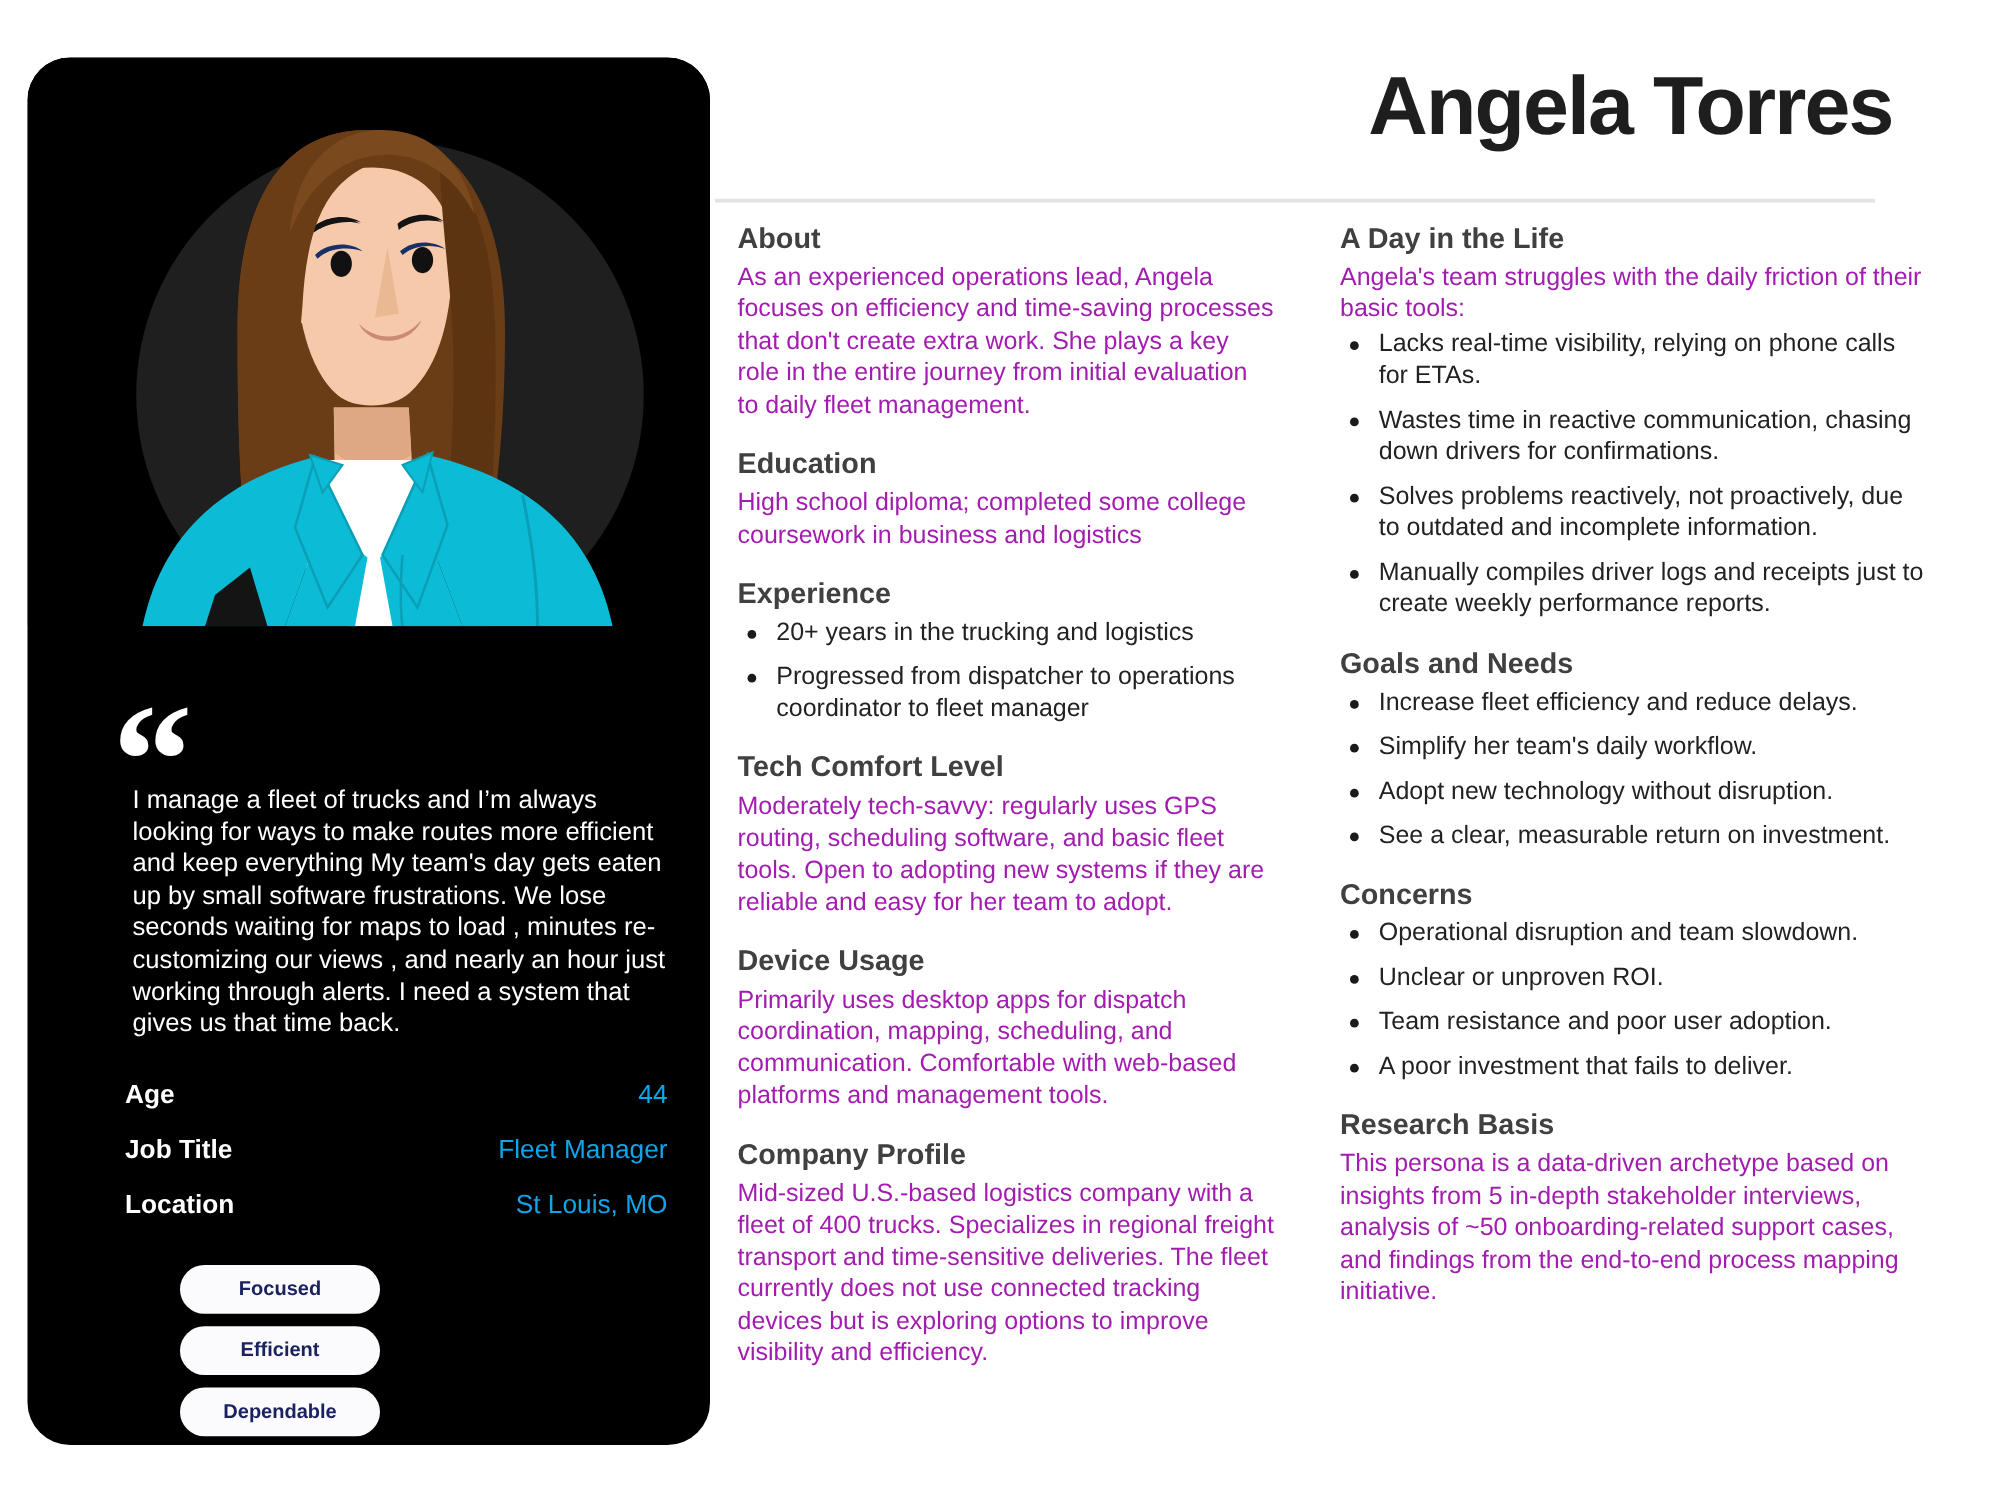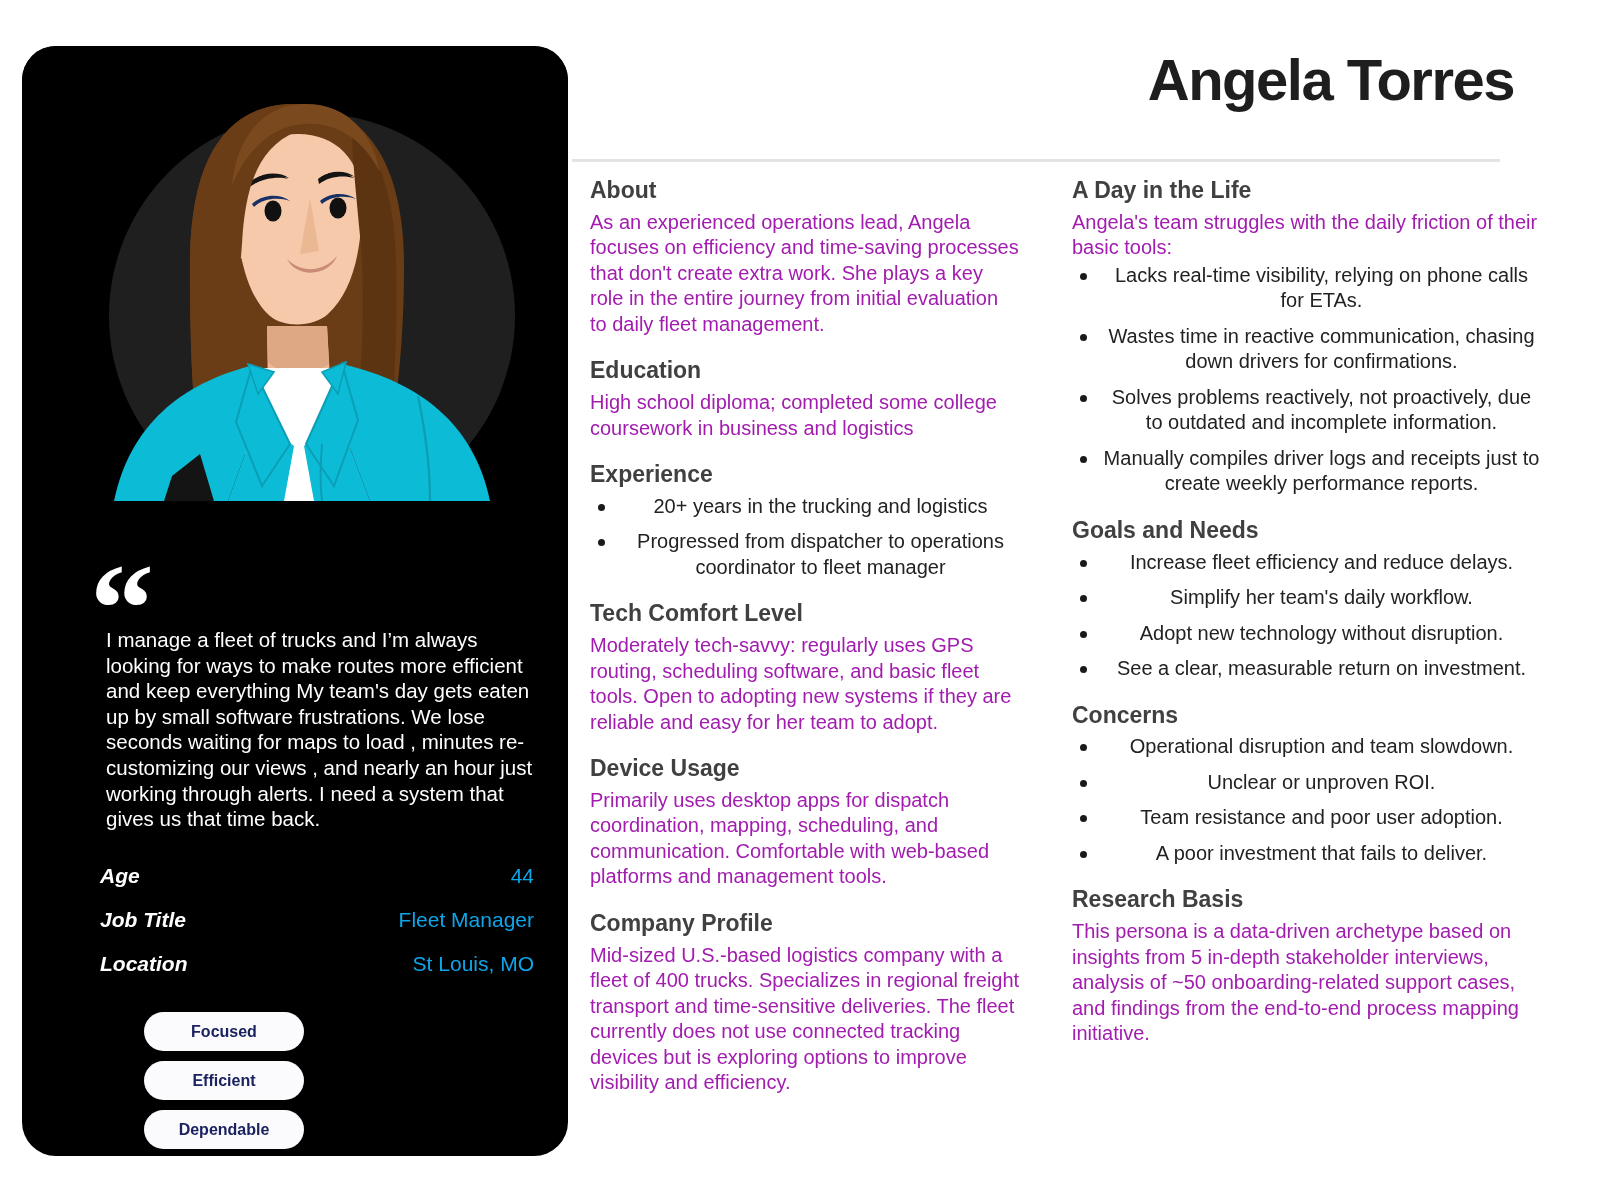--- a/index.html
+++ b/index.html
@@ -76,21 +76,20 @@
     display: flex;
     justify-content: space-between;
     align-items: baseline;
     margin-bottom: 20px;
   }
 
   .attr-label {
     font-size: 21px;
     font-weight: 700;
     color: #ffffff;
-    font-style: italic;
   }
 
   .attr-value {
     font-size: 21px;
     font-weight: 400;
     color: #0ea5e9;
   }
 
   .tags {
     position: absolute;
@@ -114,21 +113,21 @@
     display: flex;
     align-items: center;
     justify-content: center;
   }
 
   
   .title {
     position: absolute;
     right: 86px;
     top: 48px;
-    font-size: 58px;
+    font-size: 66px;
     font-weight: 700;
     color: #1e1e1e;
     letter-spacing: -1.5px;
     line-height: 1.1;
     text-align: right;
     white-space: nowrap;
     margin-left: 12px;
   }
 
   .divider {
@@ -166,21 +165,20 @@
   p.body-text {
     font-size: 20px;
     line-height: 25.5px;
     color: #a21caf;
   }
 
   ul.bullets {
     list-style: none;
     margin: 2px 0 0 0;
     padding: 0;
-    text-align: center;
   }
 
   ul.bullets li {
     position: relative;
     padding-left: 31px;
     font-size: 20px;
     line-height: 25.5px;
     color: #222222;
     margin-bottom: 10px;
   }

